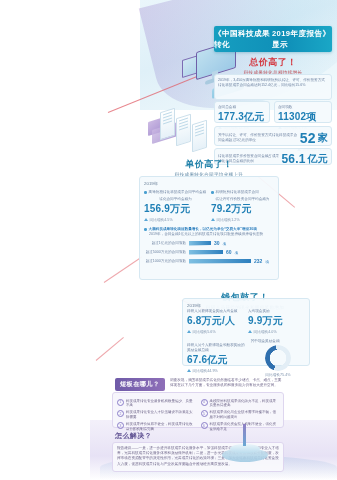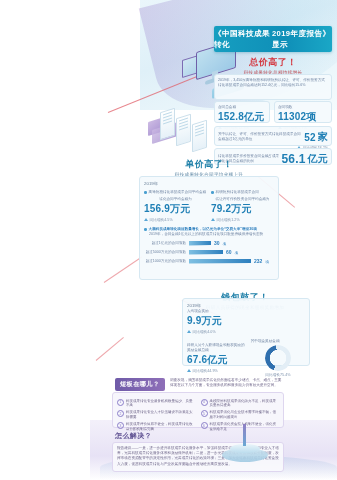--- a/index.html
+++ b/index.html
@@ -160,21 +160,21 @@
     <div class="k-sub">科技成果转化总额持续增长</div>
   </div>
 
   <div class="card" style="left:214px;top:74px;width:118px;height:26px;padding:3px;">
     <div class="xs">2019年，3,450家高等院校和科研院所以转让、许可、作价投资方式转化科技成果合同金额达到152.4亿元，同比增长15.6%</div>
   </div>
 
   <div class="card" style="left:214px;top:101px;width:56px;height:22px;padding:3px;">
     <div class="xs">合同总金额</div>
     <div style="display:flex;align-items:baseline;">
-      <span class="bignum">152.8</span>
+      <span class="bignum">177.3</span>
       <span class="bignum u">亿元</span>
     </div>
     <div class="delta">
       <span class="tri"></span>
       <span>同比增长12.3%</span>
     </div>
   </div>
 
   <div class="card" style="left:274px;top:101px;width:58px;height:22px;padding:3px;">
     <div class="xs">合同项数</div>
@@ -184,21 +184,21 @@
     </div>
     <div class="delta">
       <span class="tri"></span>
       <span>同比增长5.7%</span>
     </div>
   </div>
 
   <div class="card" style="left:214px;top:126px;width:118px;height:20px;padding:3px;">
     <div style="display:flex;align-items:center;gap:2px;">
       <span class="xs" style="flex:1;">其中以转让、许可、作价投资方式转化科技成果合同金额超过1亿元的单位</span>
-      <span class="bignum" style="font-size:10px;">52</span>
+      <span class="bignum" style="font-size:14px;">52</span>
       <span class="bignum u">家</span>
     </div>
     <div class="delta" style="justify-content:flex-end;">
       <span class="tri"></span>
       <span>同比增长18.2%</span>
     </div>
   </div>
 
   <div class="card" style="left:214px;top:148px;width:118px;height:17px;padding:3px;">
     <div style="display:flex;align-items:center;gap:2px;">
@@ -281,20 +281,31 @@
   <div class="kicker" style="left:186px;top:291px;width:118px;">
     <div class="k-main" style="color:#1d7fa8;">钱包鼓了！</div>
     <div class="k-sub" style="color:#5c86a4;">科研人员获得的现金和股权奖励增加</div>
   </div>
 
   <div class="card" style="left:182px;top:298px;width:128px;height:68px;padding:4px;">
     <div class="card-year">2019年</div>
 
     <div style="display:flex;gap:4px;margin-top:1px;">
       <div style="flex:1;">
+        <div class="xs">科研人员获得现金奖励人均金额</div>
+        <div style="display:flex;align-items:baseline;">
+          <span class="bignum">6.8</span>
+          <span class="bignum u">万元/人</span>
+        </div>
+        <div class="delta">
+          <span class="tri"></span>
+          <span>同比增长5.6%</span>
+        </div>
+      </div>
+      <div style="flex:1;">
         <div class="xs">人均现金奖励</div>
         <div style="display:flex;align-items:baseline;">
           <span class="bignum">9.9</span>
           <span class="bignum u">万元</span>
         </div>
         <div class="delta">
           <span class="tri"></span>
           <span>同比增长4.0%</span>
         </div>
       </div>

